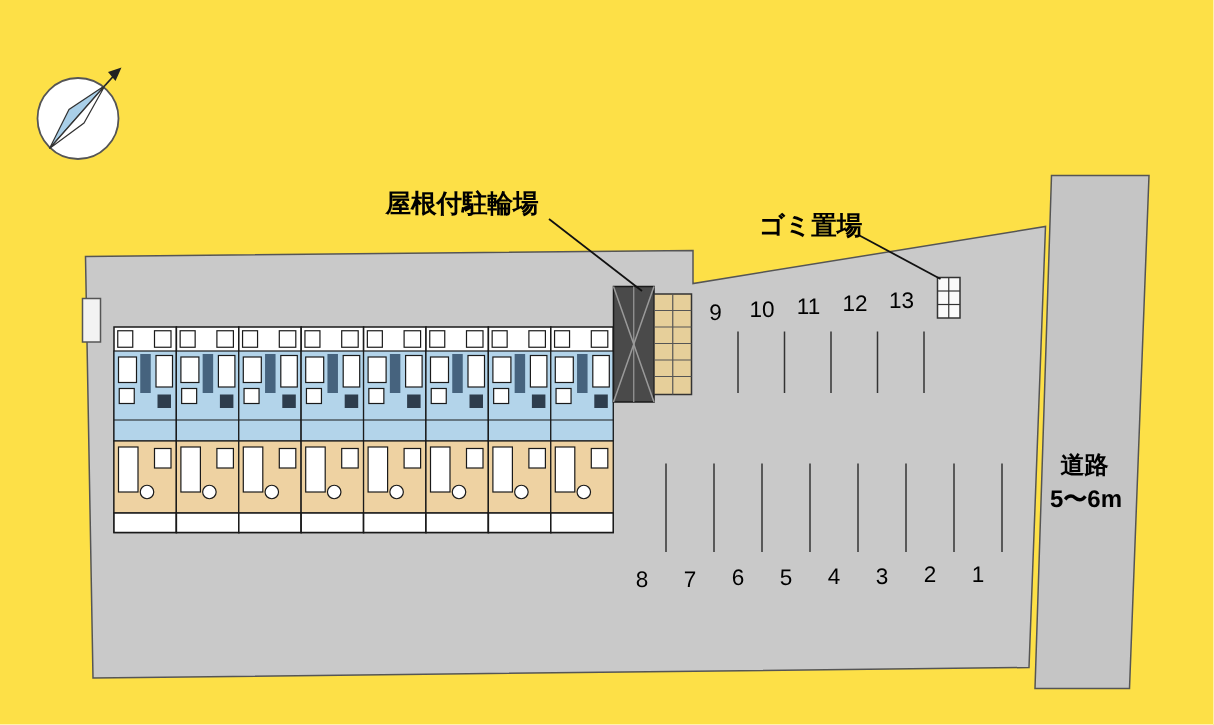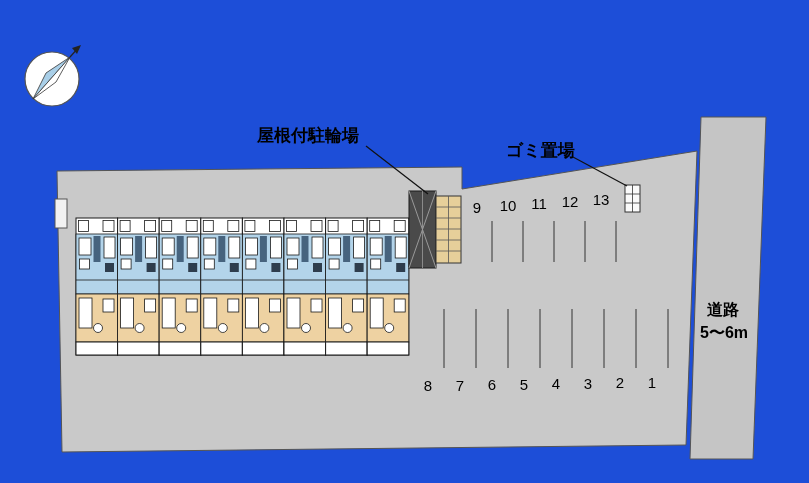--- a/index.html
+++ b/index.html
@@ -1,16 +1,16 @@
 <!DOCTYPE html>
 <html><head>
 <meta charset="utf-8">
 <style>
   html,body{margin:0;padding:0;background:#ffffff;}
-  #stage{position:relative;width:809px;height:483px;background:#1d4ed8;overflow:hidden;
+  #stage{position:relative;width:809px;height:483px;background:#fde047;overflow:hidden;
          font-family:"Liberation Sans",sans-serif;}
   svg{position:absolute;left:0;top:0;}
   text{font-family:"Liberation Sans",sans-serif;fill:#000000;}
   .label{font-size:17px;font-weight:bold;}
   .road-label{font-size:16px;font-weight:bold;}
   .num{font-size:15px;}
 </style>
 </head>
 <body>
 

